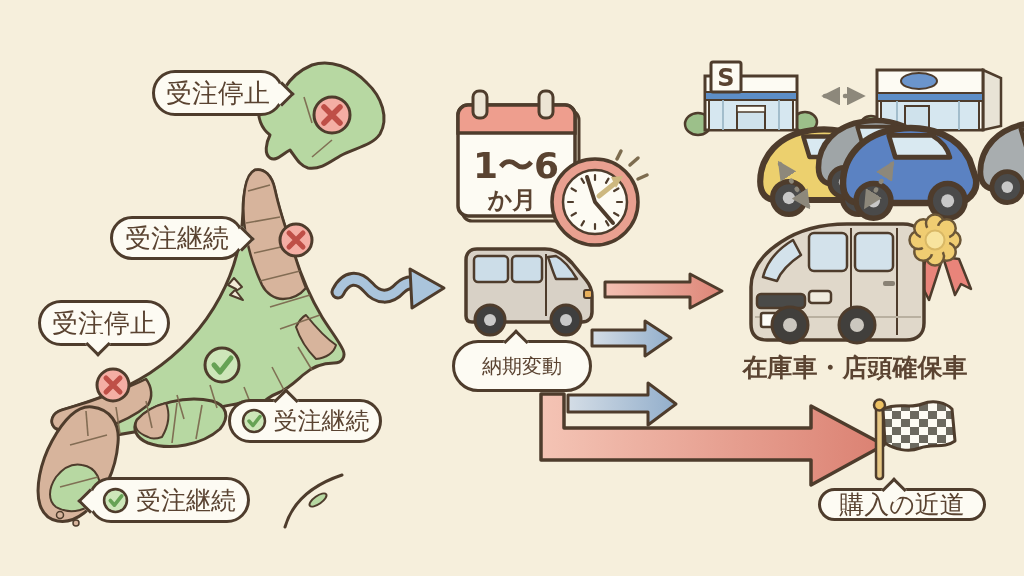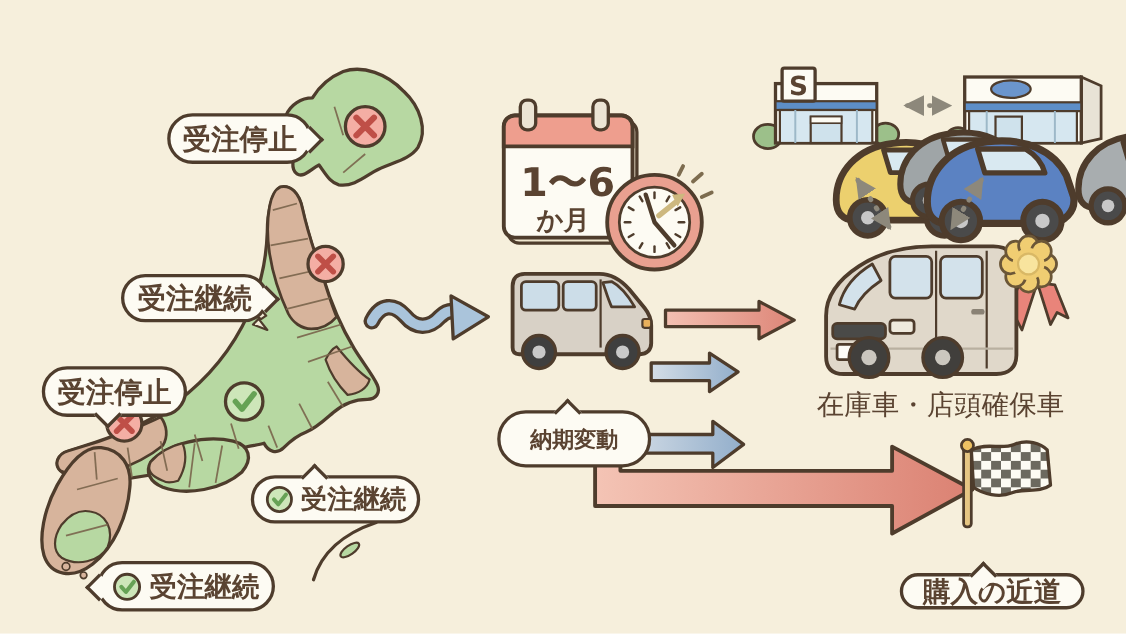--- a/index.html
+++ b/index.html
@@ -1,27 +1,27 @@
 <!DOCTYPE html>
 <html><head>
 <meta charset="utf-8">
 <style>
   html,body{margin:0;padding:0;}
   body{font-family:"DejaVu Sans",sans-serif;}
   #canvas{position:relative;width:1024px;height:576px;background:#f6efdc;overflow:hidden;}
   #canvas svg{position:absolute;overflow:visible;}
   .bubble{position:absolute;background:#fdfbf3;border:3.5px solid #4e3c2c;border-radius:28px;
     display:flex;align-items:center;justify-content:center;gap:7px;
-    font-weight:bold;color:#5a4331;box-sizing:border-box;z-index:5;margin-top:33px;}
+    font-weight:normal;color:#5a4331;box-sizing:border-box;z-index:5;}
   .tail{position:absolute;width:15px;height:15px;background:#fdfbf3;transform:rotate(45deg);}
   .tail.right{right:-10px;top:50%;margin-top:-8px;border-top:3.5px solid #4e3c2c;border-right:3.5px solid #4e3c2c;}
   .tail.bottom{bottom:-10px;left:48px;border-right:3.5px solid #4e3c2c;border-bottom:3.5px solid #4e3c2c;}
   .tail.top{top:-10px;left:46px;border-left:3.5px solid #4e3c2c;border-top:3.5px solid #4e3c2c;}
   .tail.left{left:-10px;top:50%;margin-top:-8px;border-left:3.5px solid #4e3c2c;border-bottom:3.5px solid #4e3c2c;}
-  .caption{position:absolute;font-weight:normal;color:#5a4331;text-align:center;z-index:5;}
+  .caption{position:absolute;font-weight:bold;color:#5a4331;text-align:center;z-index:5;}
   text{font-family:"DejaVu Sans",sans-serif;font-weight:bold;fill:#5a4331;}
 </style>
 </head>
 <body>
 
 <div id="canvas">
 
   <svg style="left:12px;top:45px;" width="385" height="510" viewBox="0 0 385 510">
     <g stroke="#4e3c2c" stroke-width="3" stroke-linejoin="round">
 

